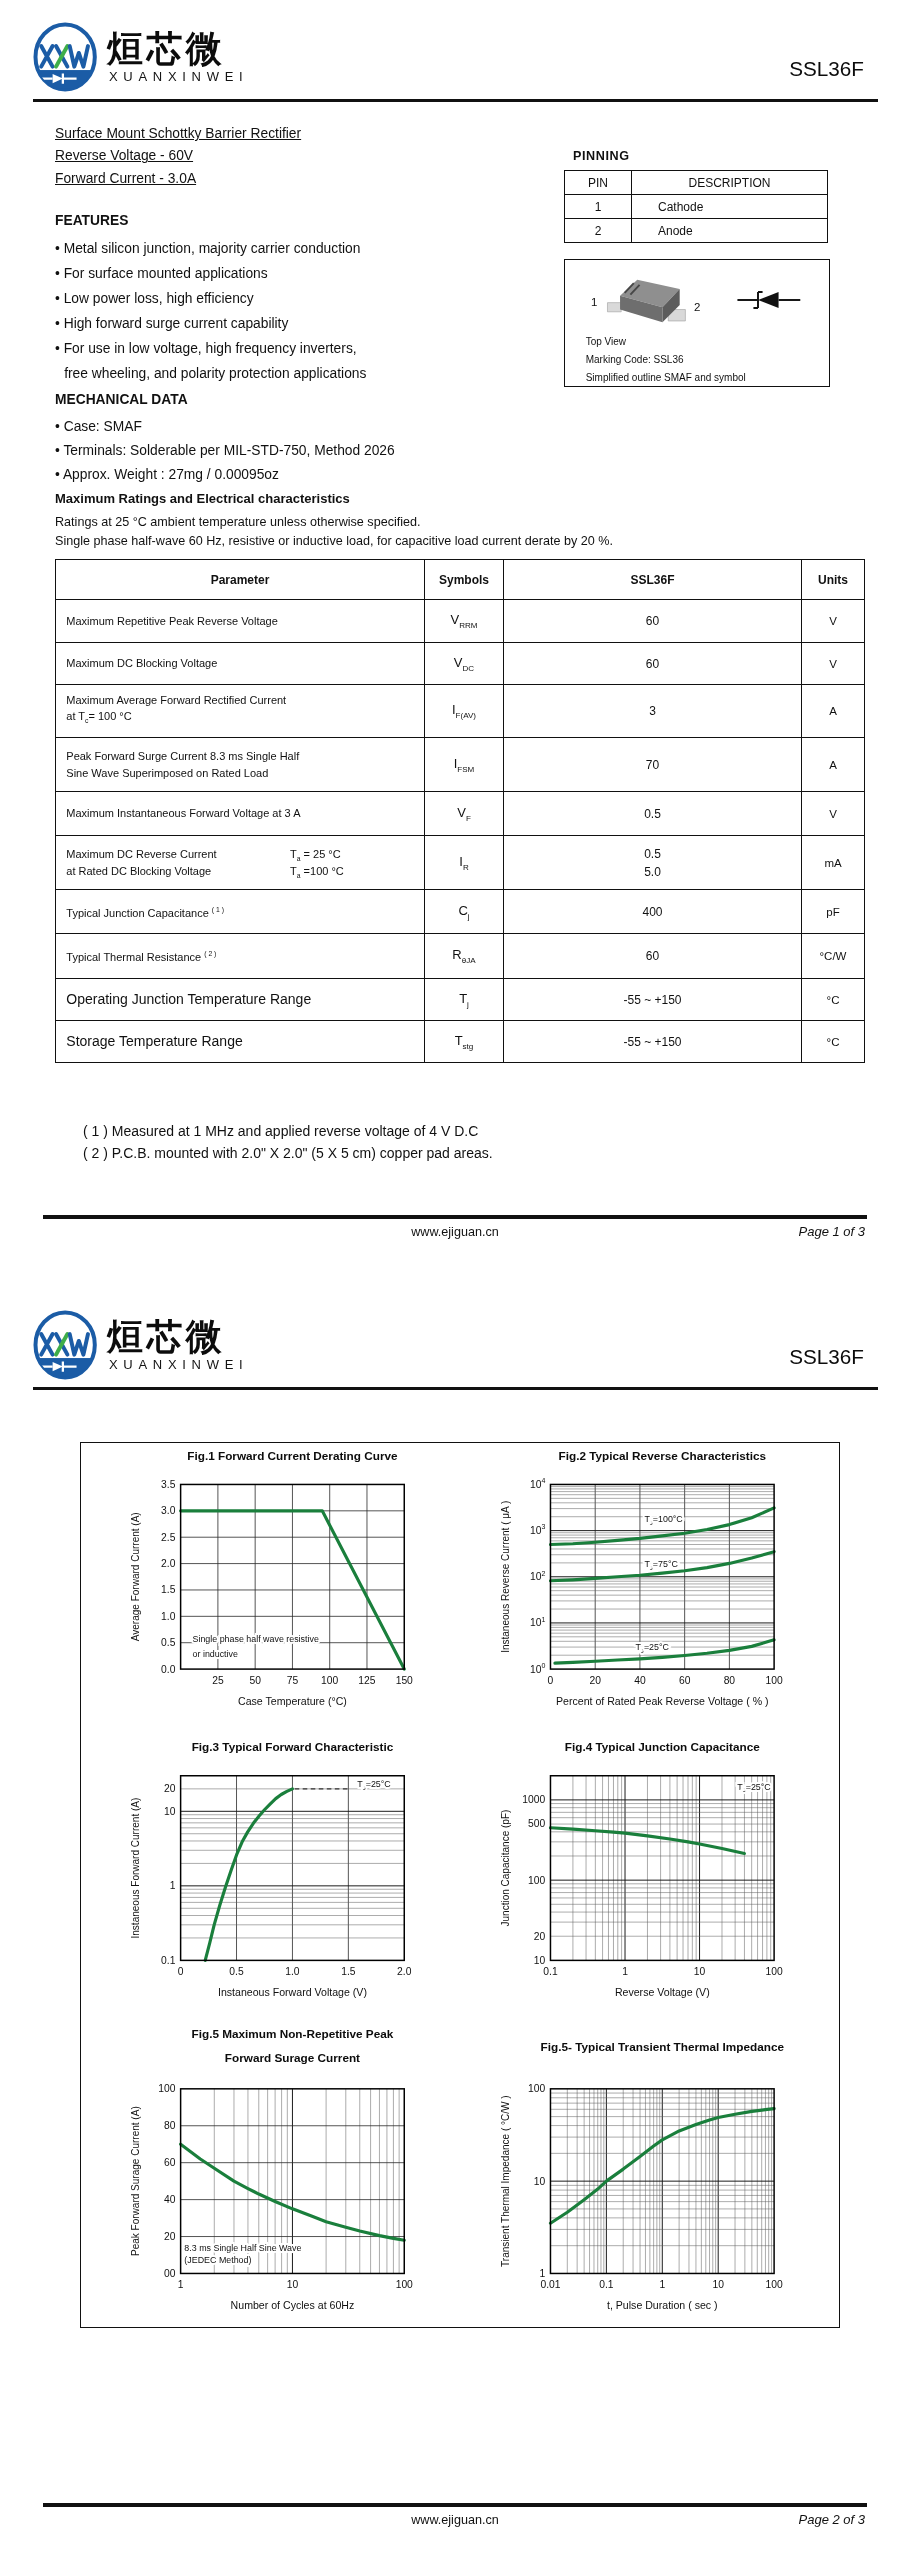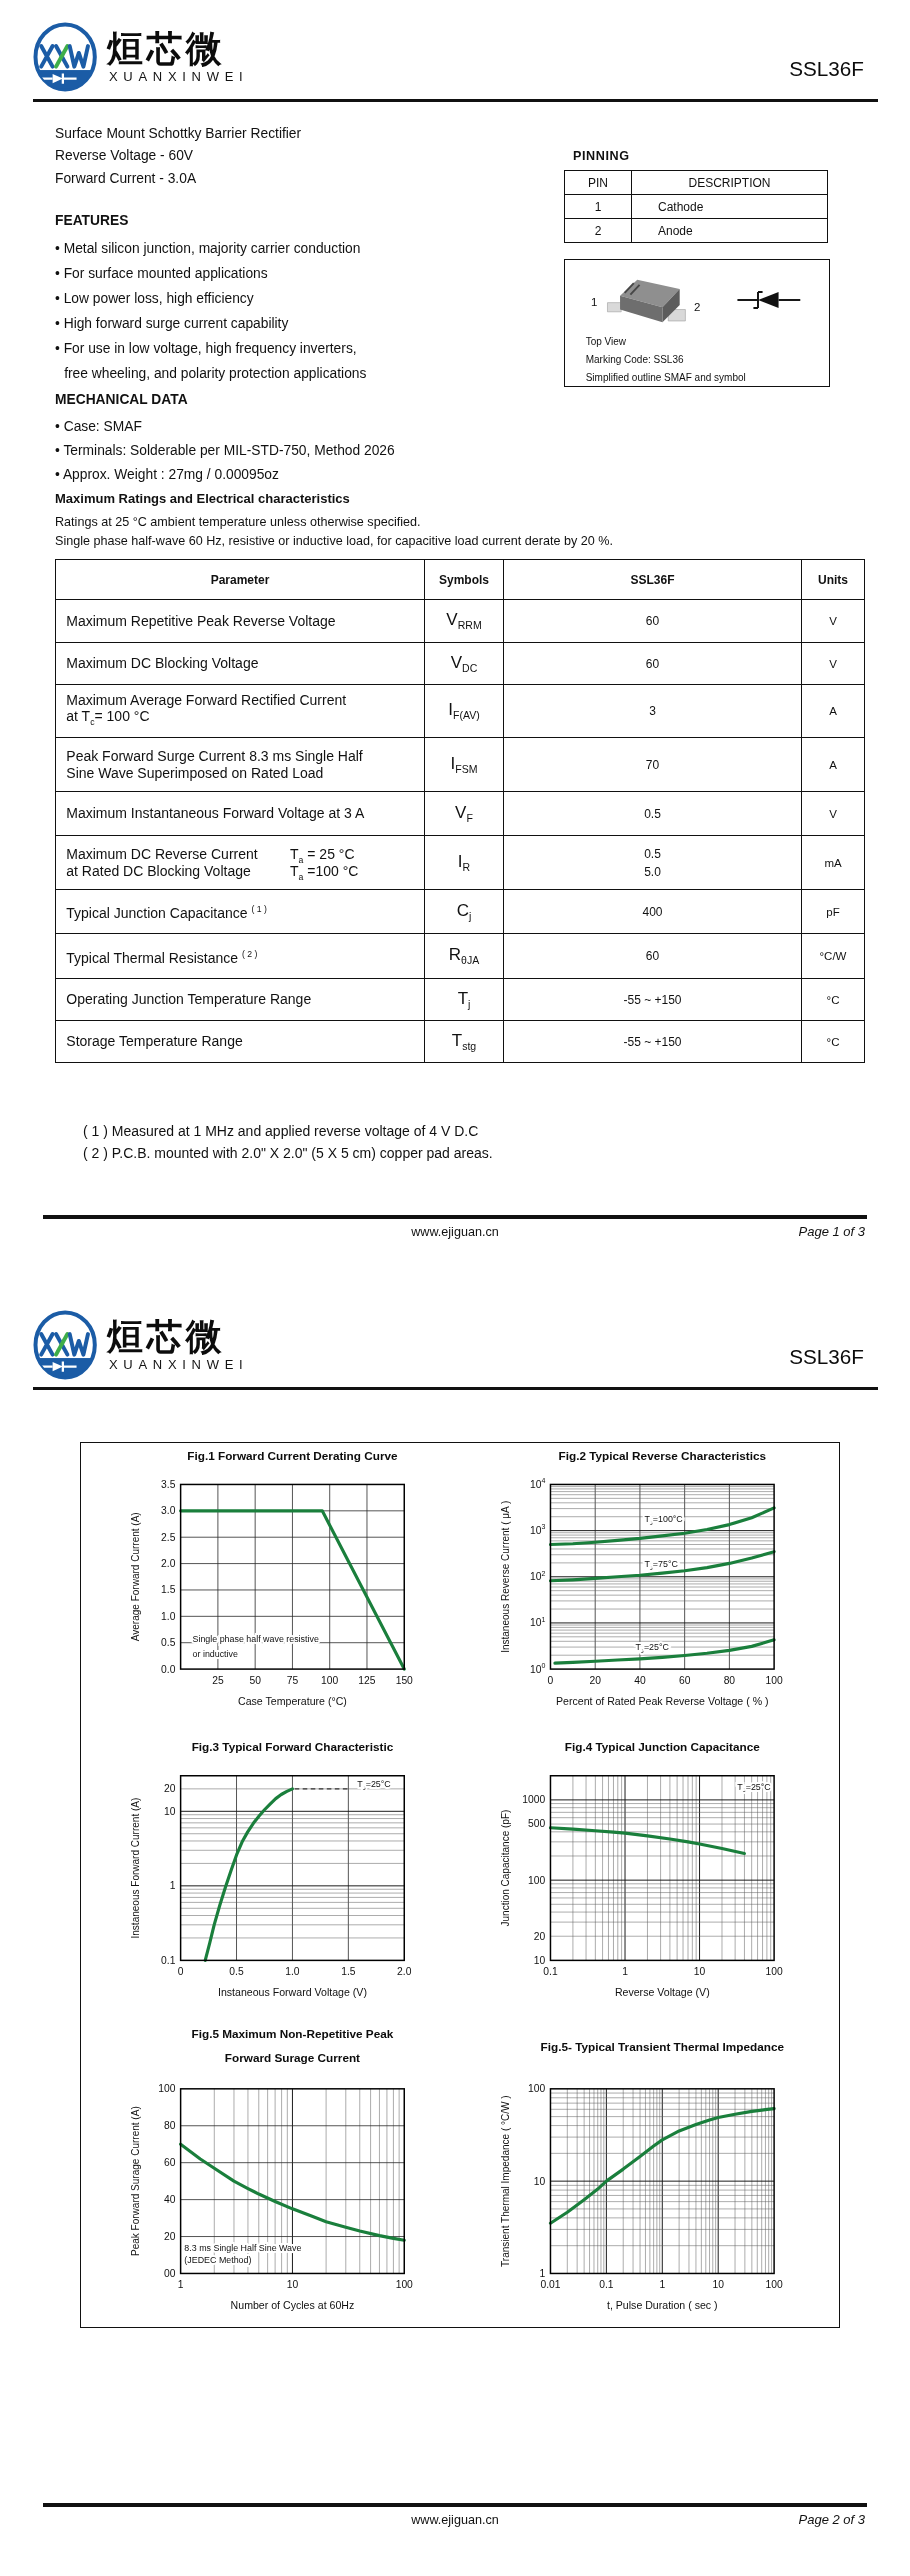--- a/index.html
+++ b/index.html
@@ -6,21 +6,21 @@
   html,body{margin:0;padding:0;background:#fff;}
   body{width:910px;height:2576px;position:relative;font-family:"Liberation Sans","DejaVu Sans",sans-serif;color:#111;}
   .page{position:absolute;left:0;width:910px;height:1288px;background:#fff;overflow:hidden;}
   #page1{top:0;} #page2{top:1288px;}
   .abs{position:absolute;}
   .hdr-rule{position:absolute;left:33px;width:845px;top:99px;height:3.4px;background:#111;}
   .logo{position:absolute;left:33px;top:20.7px;width:70px;height:73px;}
   .brand-zh{position:absolute;left:107px;top:25px;font-size:36px;font-weight:bold;letter-spacing:3.4px;color:#0c0c0c;white-space:nowrap;}
   .brand-en{position:absolute;left:109px;top:69px;font-size:13px;letter-spacing:5.7px;color:#141414;white-space:nowrap;}
   .part-number{position:absolute;right:46px;top:57px;font-size:20.7px;color:#0c0c0c;}
-  .intro{left:55px;top:123px;font-size:13.8px;line-height:22.4px;}
+  .intro{left:55px;top:123px;font-size:13.8px;line-height:22.4px;text-decoration:underline;}
   .sec-h{font-weight:bold;font-size:13.8px;}
   #features-h{left:55px;top:213px;}
   #features-list{left:55px;top:236px;font-size:13.8px;line-height:25px;}
   #mech-h{left:55px;top:392px;}
   #mech-list{left:55px;top:415px;font-size:13.8px;line-height:24px;}
   .bline.cont{padding-left:9.2px;}
   #ratings-h{left:55px;top:491px;font-size:13px;font-weight:bold;}
   .ratings-notes{left:55px;top:513px;font-size:12.6px;line-height:19px;}
   #pinning-h{left:573px;top:149px;font-size:12.6px;font-weight:bold;letter-spacing:0.6px;}
   #pin-table{position:absolute;left:564px;top:170px;width:264px;border-collapse:collapse;border:1.7px solid #111;font-size:12px;}
@@ -28,25 +28,25 @@
   #pin-table th{font-weight:normal;}
   .pin-c{text-align:center;width:66px;margin-top:35px;}
   .pin-d{text-align:left;padding-left:26px !important;}
   #pin-table th.pin-d{text-align:center;padding-left:0 !important;}
   .pkg-box{left:564px;top:259px;width:264px;height:126px;border:1.7px solid #111;}
   .pkg-num{position:absolute;font-size:11.5px;}
   .pkg-lines{position:absolute;left:20.7px;top:73px;font-size:10px;line-height:18px;}
   #ratings-table{position:absolute;left:55px;top:559px;width:809px;border-collapse:collapse;border:1.7px solid #111;table-layout:fixed;}
   #ratings-table th,#ratings-table td{border:1.1px solid #111;padding:0;vertical-align:middle;}
   #ratings-table thead th{font-weight:bold;font-size:12px;border-bottom:1.7px solid #111;}
-  td.param{font-size:14px;text-align:left;}
+  td.param{font-size:11px;text-align:left;}
   tr.small td.param{font-size:14px;}
   .pline{position:relative;padding-left:10.3px;line-height:16.6px;}
   .pline .cond{position:absolute;left:234px;}
-  td.sym{font-size:17px;text-align:center;}
+  td.sym{font-size:13px;text-align:center;}
   td.val{font-size:12px;text-align:center;line-height:18px;}
   td.unit{font-size:11.5px;text-align:center;}
   sub{font-size:0.62em;} sup{font-size:0.62em;}
   .footnotes{left:55px;top:1120px;font-size:14px;line-height:22.4px;margin-left:28px;}
   .footer-rule{position:absolute;left:43px;width:824px;top:1215px;height:4px;background:#111;}
   .footer-url{position:absolute;left:0;width:910px;top:1225px;text-align:center;font-size:12.6px;}
   .footer-page{position:absolute;right:45px;top:1224px;font-size:13px;font-style:italic;}
   #charts-box{position:absolute;left:80px;top:154px;width:758px;height:884px;border:1.7px solid #111;}
   #charts-svg{position:absolute;left:0;top:0;}
 </style>

